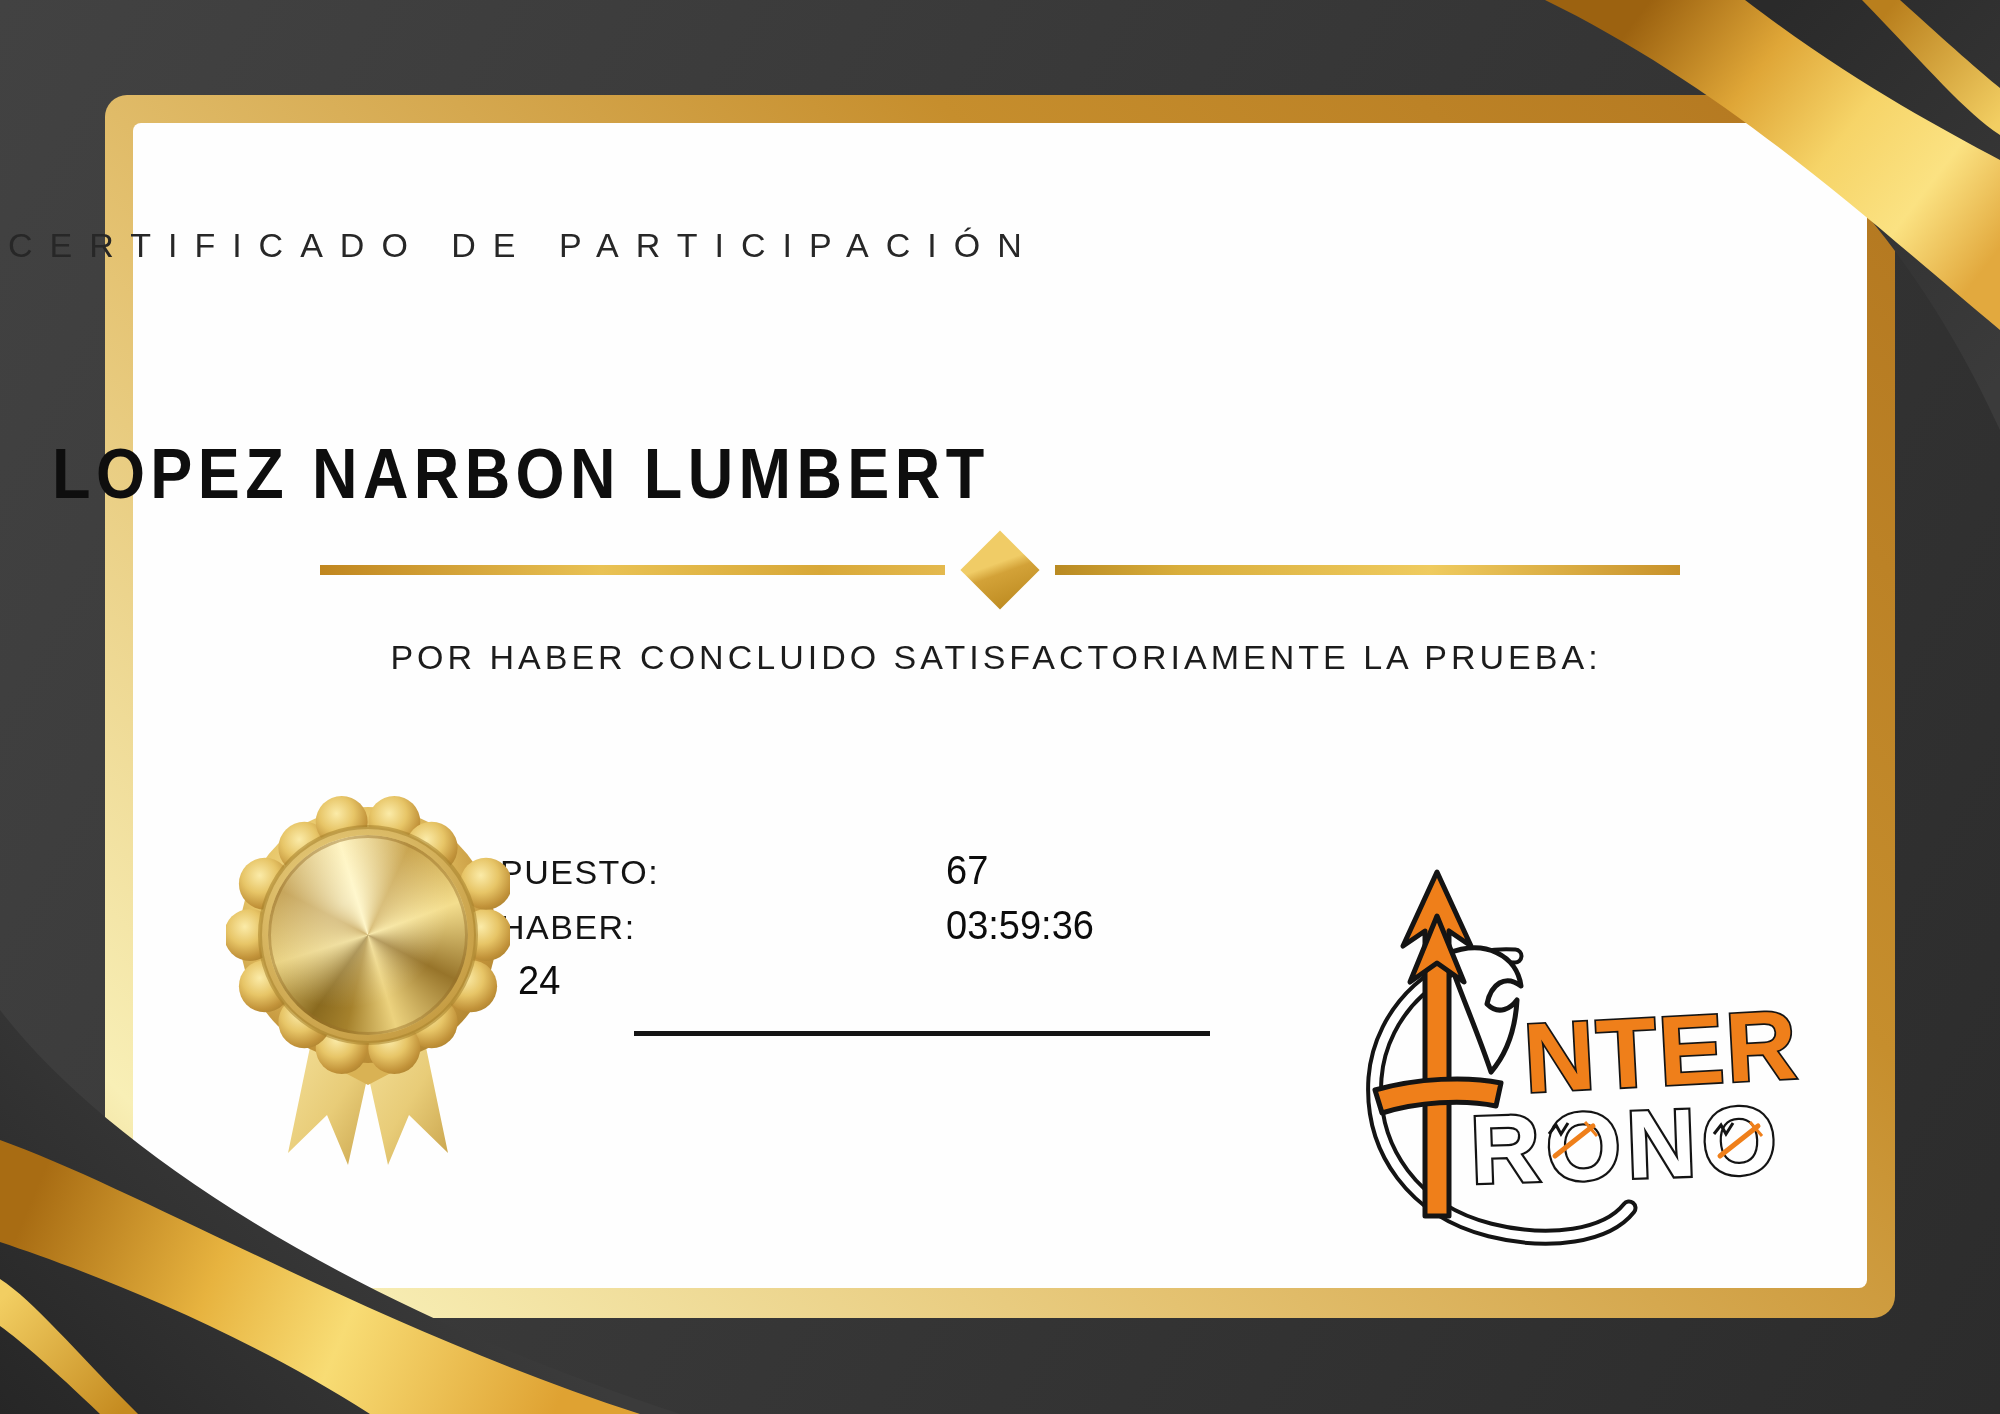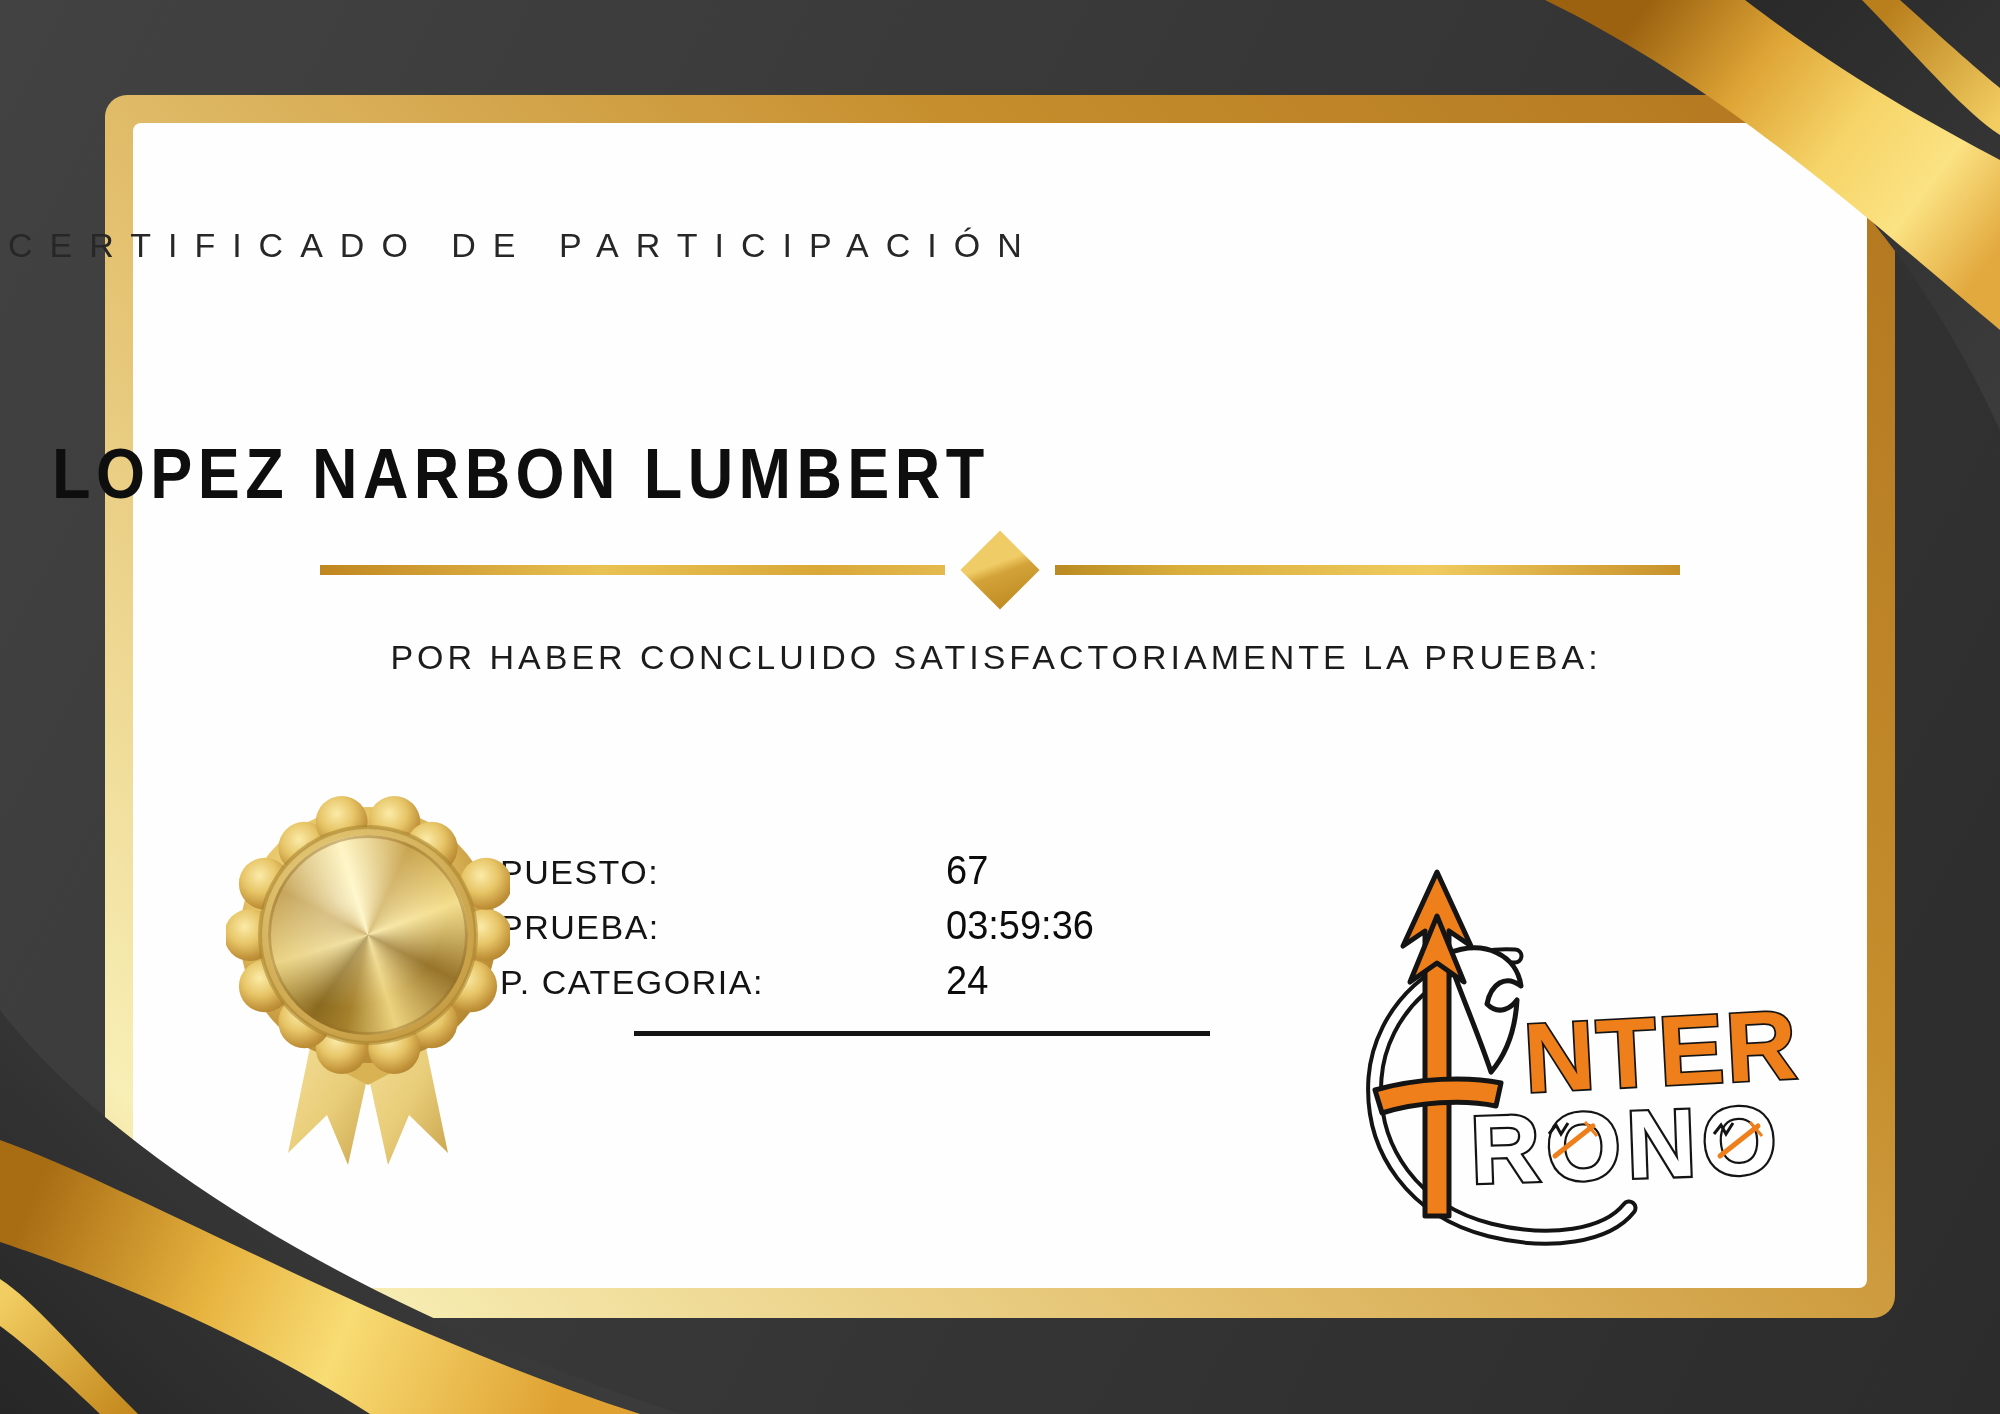--- a/index.html
+++ b/index.html
@@ -99,25 +99,24 @@
     </div>
 
     <div class="subtitle">POR HABER CONCLUIDO SATISFACTORIAMENTE LA PRUEBA:</div>
 
     <div class="fields">
       <div class="f-row">
         <div class="f-label">PUESTO:</div>
         <div class="f-value">67</div>
       </div>
       <div class="f-row">
-        <div class="f-label">PRUEBA:</div>
+        <div class="f-label">HABER:</div>
         <div class="f-value">03:59:36</div>
       </div>
       <div class="f-row">
-        <div class="f-label">P. CATEGORIA:</div>
         <div class="f-value">24</div>
       </div>
     </div>
 
     <div class="sig-line"></div>
   </div>
 
   <div class="medal">
     <svg width="284" height="390" viewBox="0 0 284 390">
       <defs>

